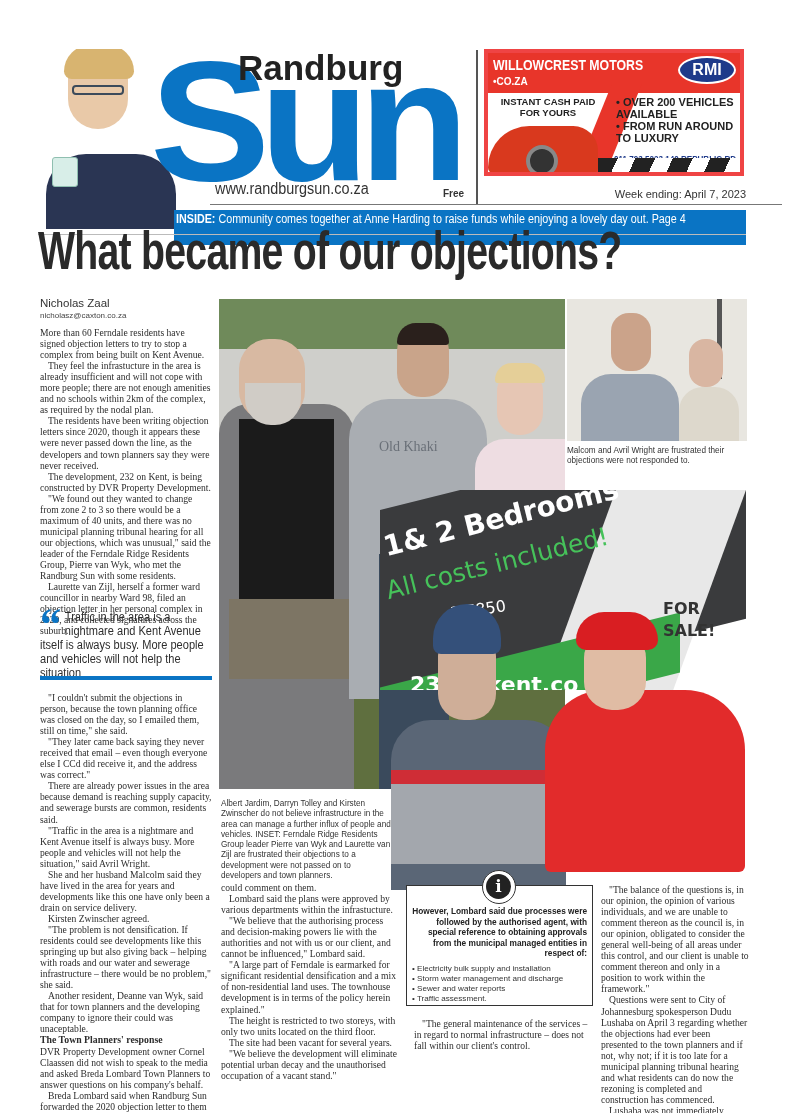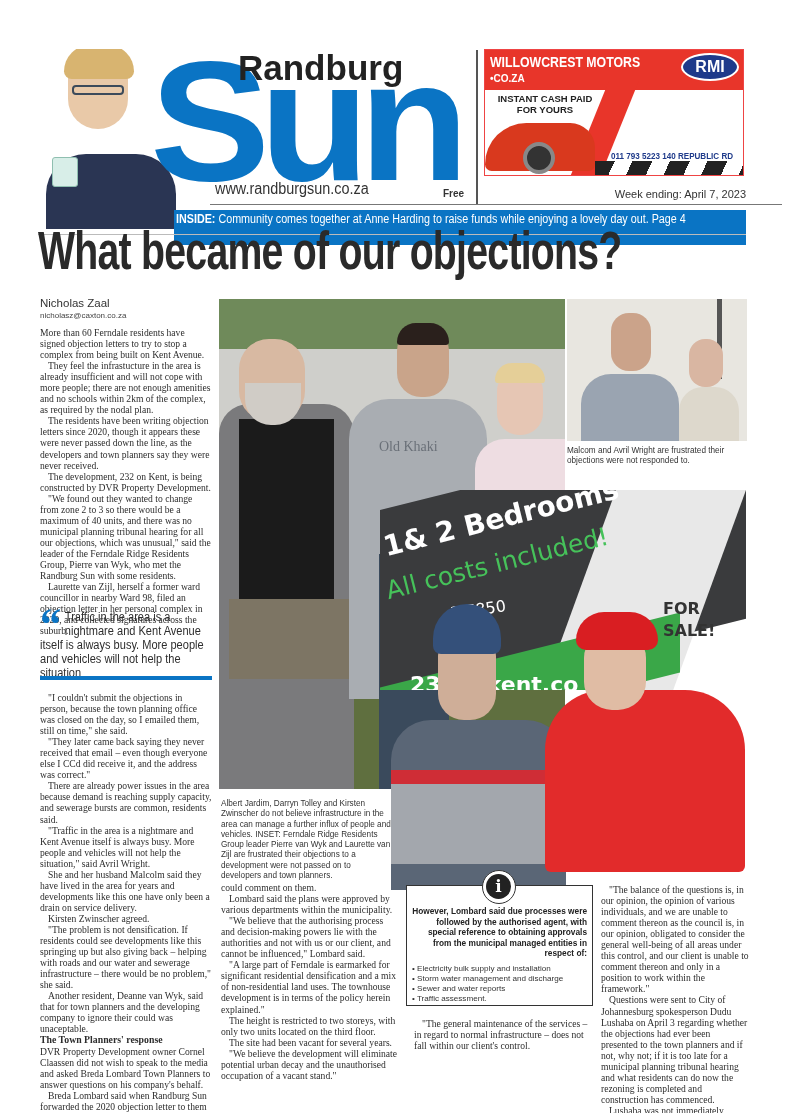--- a/index.html
+++ b/index.html
@@ -17,21 +17,21 @@
 
   .logo-sun { position: absolute; left: 150px; top: 20px; font-family: "Liberation Sans", sans-serif; font-weight: 700; font-size: 170px; letter-spacing: -10px; color: #0a74c4; line-height: 1; transform: scaleX(1.06); transform-origin: left top; }
   .logo-randburg { position: absolute; left: 238px; top: 32px; font-family: "Liberation Sans", sans-serif; font-weight: 700; font-size: 35px; color: #222; }
   .site-url { position: absolute; left: 215px; top: 164px; font-family: "Liberation Sans", sans-serif; font-size: 16px; color: #333; transform: scaleX(0.9); transform-origin: left; }
   .price { position: absolute; left: 443px; top: 172px; font-family: "Liberation Sans", sans-serif; font-weight: 700; font-size: 10px; color: #333; }
   .mast-rule { position: absolute; left: 210px; top: 188px; width: 572px; height: 1px; background: #777; }
   .mast-divider { position: absolute; left: 476px; top: 34px; width: 2px; height: 154px; background: #555; }
   .week-ending { position: absolute; right: 40px; top: 172px; font-family: "Liberation Sans", sans-serif; font-size: 11px; color: #333; }
 
   
-  .ad { position: absolute; left: 484px; top: 33px; width: 260px; height: 127px; background: #fff; overflow: hidden; border: 1px solid #ef4444; }
+  .ad { position: absolute; left: 484px; top: 33px; width: 260px; height: 127px; background: #fff; overflow: hidden; border: 4px solid #ef4444; }
   .ad-top { position: absolute; left: 0; top: 0; width: 260px; height: 40px; background: #e8352a; }
   .ad-title { position: absolute; left: 5px; top: 3px; font-family: "Liberation Sans", sans-serif; font-weight: 700; font-size: 15px; color: #fff; transform: scaleX(0.82); transform-origin: left; white-space: nowrap; }
   .ad-tld { position: absolute; left: 5px; top: 23px; font-family: "Liberation Sans", sans-serif; font-weight: 700; font-size: 10px; color: #fff; }
   .ad-rmi { position: absolute; right: 4px; top: 3px; width: 58px; height: 28px; background: #1e3a8a; border: 2px solid #fff; border-radius: 50%; color: #fff; font-family: "Liberation Sans", sans-serif; font-weight: 700; font-size: 16px; text-align: center; line-height: 24px; }
   .ad-diag { position: absolute; left: 100px; top: 30px; width: 30px; height: 120px; background: #e8352a; transform: skewX(-22deg); }
   .ad-cash { position: absolute; left: 4px; top: 44px; width: 112px; font-family: "Liberation Sans", sans-serif; font-weight: 700; font-size: 9.5px; color: #222; text-align: center; line-height: 1.15; }
   .ad-bullets { position: absolute; left: 128px; top: 44px; width: 132px; font-family: "Liberation Sans", sans-serif; font-weight: 700; font-size: 11px; color: #222; line-height: 1.08; }
   .ad-contact { position: absolute; left: 126px; top: 100px; font-family: "Liberation Sans", sans-serif; font-weight: 700; font-size: 9.5px; color: #1e3a8a; transform: scaleX(0.85); transform-origin: left; white-space: nowrap; }
   .ad-car { position: absolute; left: 0; top: 73px; width: 110px; height: 48px; background: #d9391e; border-radius: 50px 30px 8px 8px; }
   .ad-wheel { position: absolute; left: 38px; top: 92px; width: 32px; height: 32px; background: #333; border: 4px solid #888; border-radius: 50%; }
@@ -139,20 +139,24 @@
   <div class="mast-rule"></div>
   <div class="week-ending">Week ending: April 7, 2023</div>
 
   <div class="ad">
     <div class="ad-top"></div>
     <div class="ad-diag"></div>
     <div class="ad-title">WILLOWCREST MOTORS</div>
     <div class="ad-tld">•CO.ZA</div>
     <div class="ad-rmi">RMI</div>
     <div class="ad-cash">INSTANT CASH PAID FOR YOURS</div>
+    <div class="ad-bullets">
+      <div>• OVER 200 VEHICLES AVAILABLE</div>
+      <div>• FROM RUN AROUND TO LUXURY</div>
+    </div>
     <div class="ad-contact">011 793 5223 140 REPUBLIC RD</div>
     <div class="ad-car"></div>
     <div class="ad-wheel"></div>
     <div class="ad-stripes"></div>
   </div>
 
   <div class="inside-bar">
     <span class="inside-text"><b>INSIDE:</b> <span>Community comes together at Anne Harding to raise funds while enjoying a lovely day out. Page 4</span></span>
   </div>
   <div class="top-rule"></div>
@@ -237,21 +241,21 @@
   <div class="ip-man-head"></div>
   <div class="ip-woman-body"></div>
   <div class="ip-woman-head"></div>
 </div>
 <div class="inset-caption">Malcom and Avril Wright are frustrated their objections were not responded to.</div>
 
 <div class="main-caption">Albert Jardim, Darryn Tolley and Kirsten Zwinscher do not believe infrastructure in the area can manage a further influx of people and vehicles. INSET: Ferndale Ridge Residents Group leader Pierre van Wyk and Laurette van Zijl are frustrated their objections to a development were not passed on to developers and town planners.</div>
 
 <div class="col col-2">
   <p class="noindent">could comment on them.</p>
-  <p>Lombard said the plans were approved by various departments within the municipality.</p>
+  <p>Lombard said the plans were approved by various departments within the infrastucture.</p>
   <p>"We believe that the authorising process and decision-making powers lie with the authorities and not with us or our client, and cannot be influenced," Lombard said.</p>
   <p>"A large part of Ferndale is earmarked for significant residential densification and a mix of non-residential land uses. The townhouse development is in terms of the policy herein explained."</p>
   <p>The height is restricted to two storeys, with only two units located on the third floor.</p>
   <p>The site had been vacant for several years.</p>
   <p>"We believe the development will eliminate potential urban decay and the unauthorised occupation of a vacant stand."</p>
 </div>
 
 <div class="info-box"></div>
 <div class="info-icon">
   <div class="info-icon-inner">i</div>

